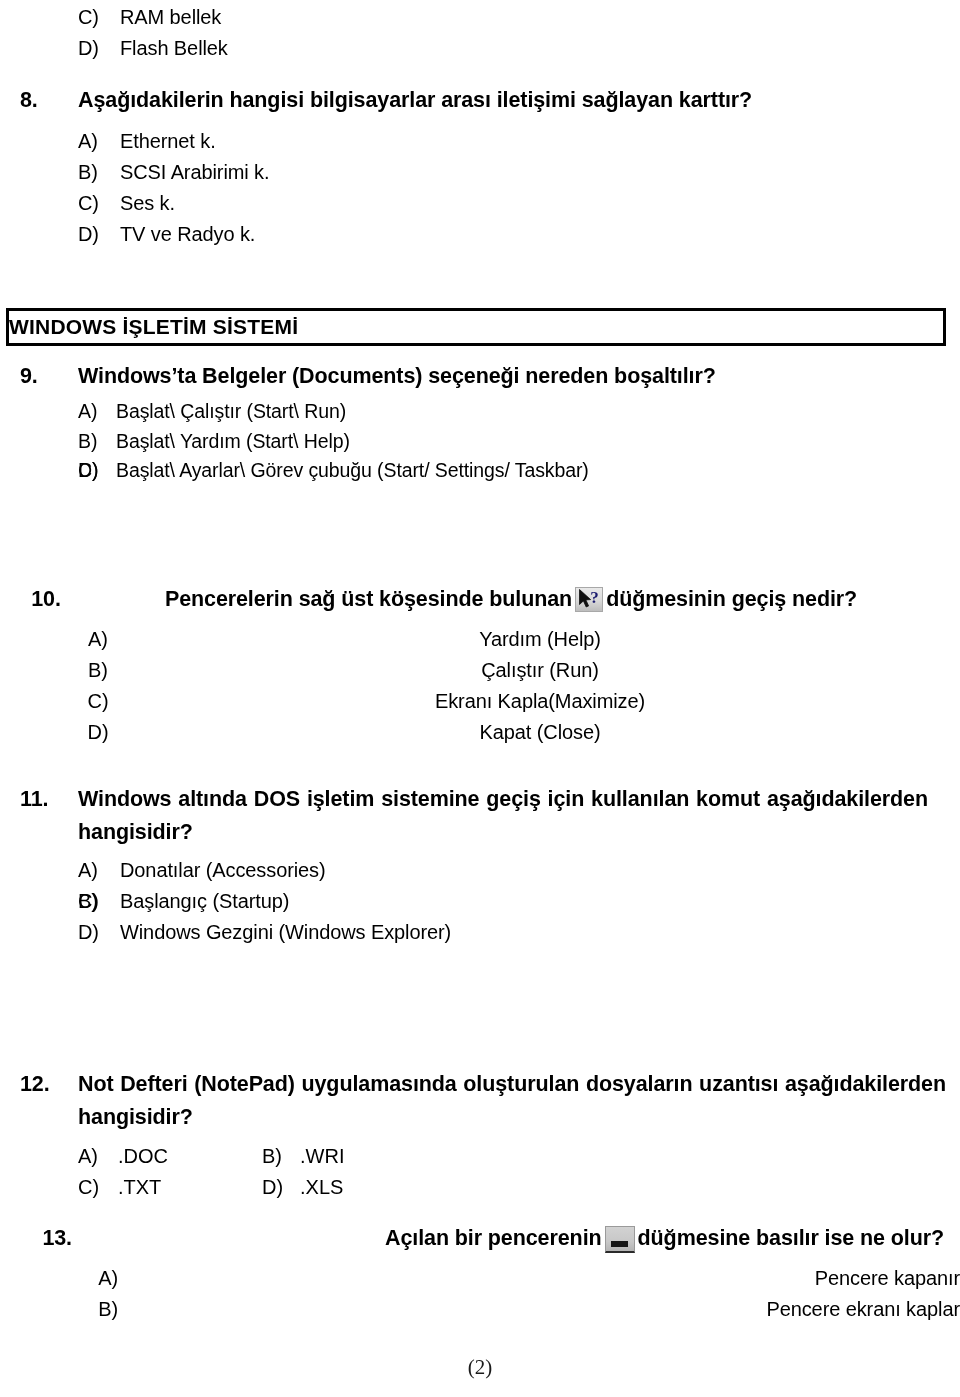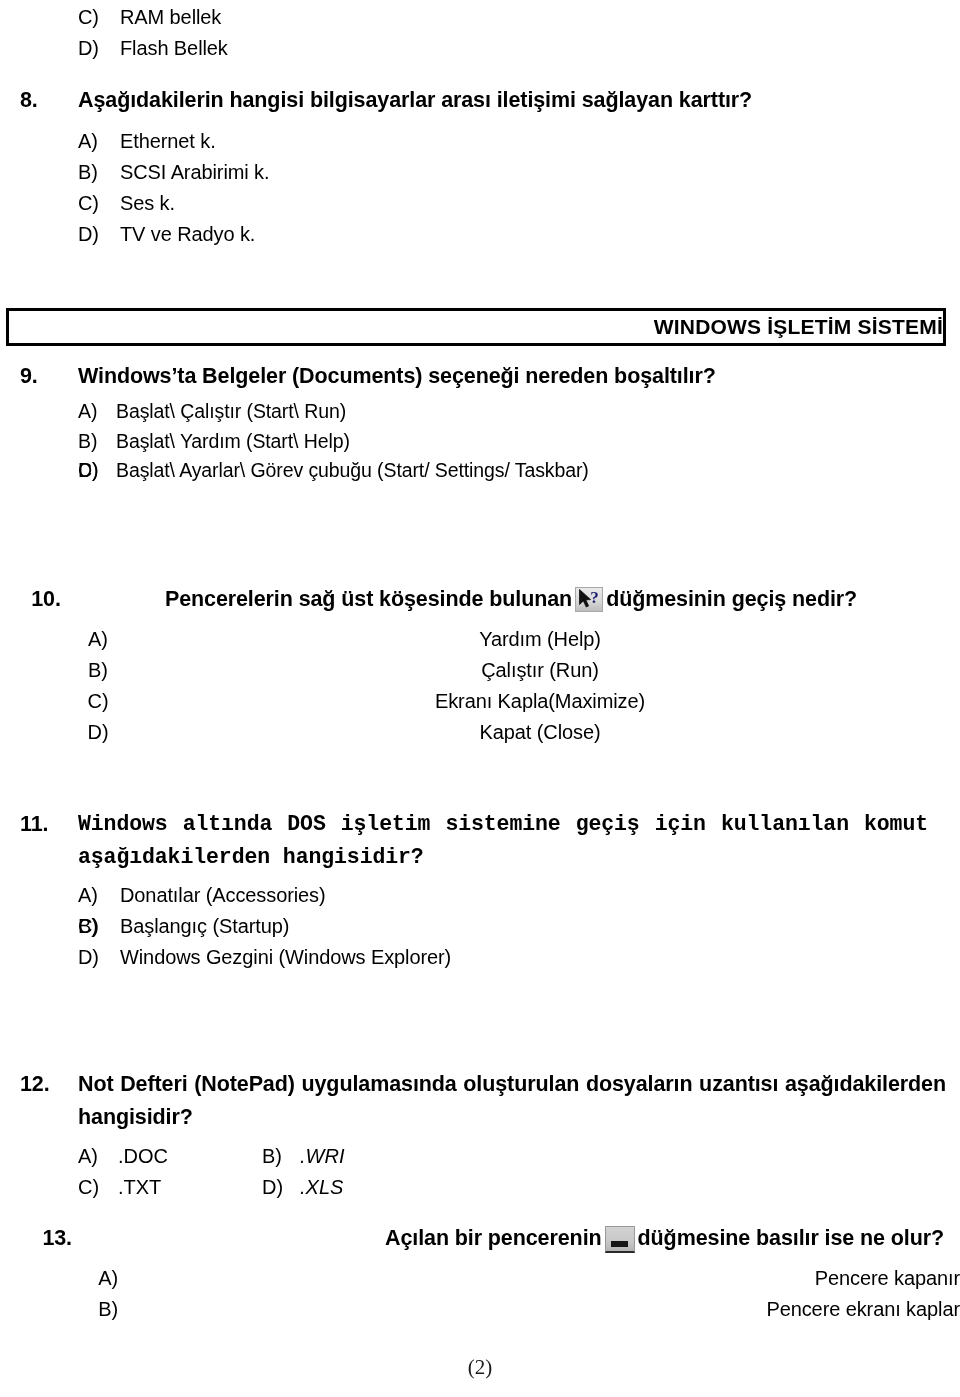--- a/index.html
+++ b/index.html
@@ -70,39 +70,39 @@
   
   .optrow2 {
     position: relative;
     font-size: 20px;
     line-height: 31px;
     height: 31px;
   }
   .optrow2 .c1l { position: absolute; left: 78px; top: 0; }
   .optrow2 .c1t { position: absolute; left: 118px; top: 0; }
   .optrow2 .c2l { position: absolute; left: 262px; top: 0; }
-  .optrow2 .c2t { position: absolute; left: 300px; top: 0; font-style: italic; }
+  .optrow2 .c2t { position: absolute; left: 300px; top: 0; }
 
   
   .banner {
     position: absolute;
     left: 6px;
     top: 308px;
     width: 940px;
     height: 38px;
     border: 3px solid #000000;
     box-sizing: border-box;
     background: #ffffff;
   }
   .banner-inner {
     position: absolute;
     left: 0; right: 0;
     top: 50%;
     transform: translateY(-50%);
-    text-align: right;
+    text-align: left;
     font-weight: bold;
     font-size: 21px;
     letter-spacing: 0.2px;
   }
 
   
   .icon-help {
     display: inline-block;
     width: 28px;
     height: 25px;
@@ -241,24 +241,24 @@
     <div class="opt">
       <span class="letter">C)</span>
       <span class="otext">Ekranı Kapla(Maximize)</span>
     </div>
     <div class="opt">
       <span class="letter">D)</span>
       <span class="otext">Kapat (Close)</span>
     </div>
   </div>
 
-  <div class="qblock" style="top:808px;">
+  <div class="qblock" style="top:783px;">
     <div class="qhead">
       <span class="qnum">11.</span>
-      <span class="qtext justify" style="margin-right:32px;font-family:Liberation Mono, monospace;">Windows altında DOS işletim sistemine geçiş için kullanılan komut aşağıdakilerden hangisidir?</span>
+      <span class="qtext justify" style="margin-right:32px;">Windows altında DOS işletim sistemine geçiş için kullanılan komut aşağıdakilerden hangisidir?</span>
     </div>
     <div style="height:6px;"></div>
     <div class="opt">
       <span class="letter">A)</span>
       <span class="otext">Donatılar (Accessories)</span>
     </div>
     <div class="opt">
       <span class="letter">B)</span>
     </div>
     <div class="opt">

